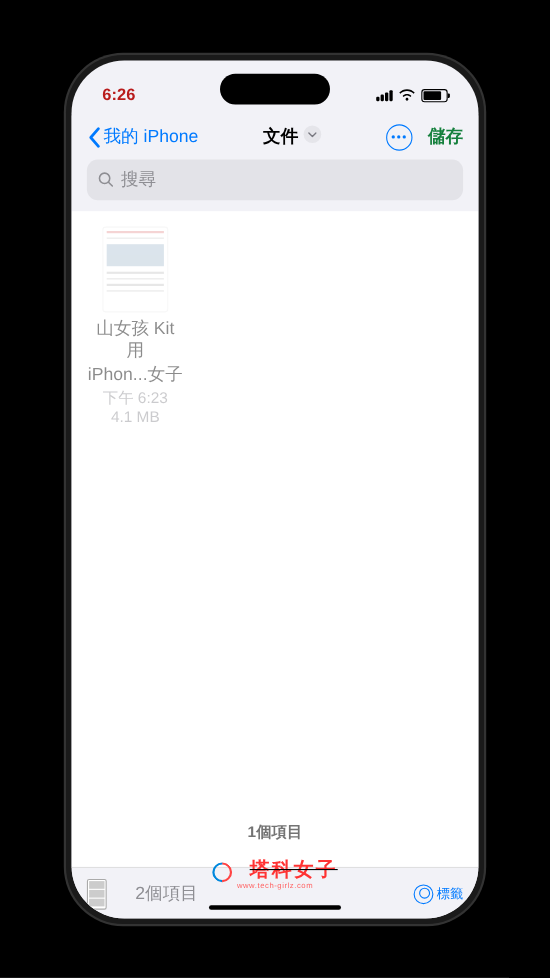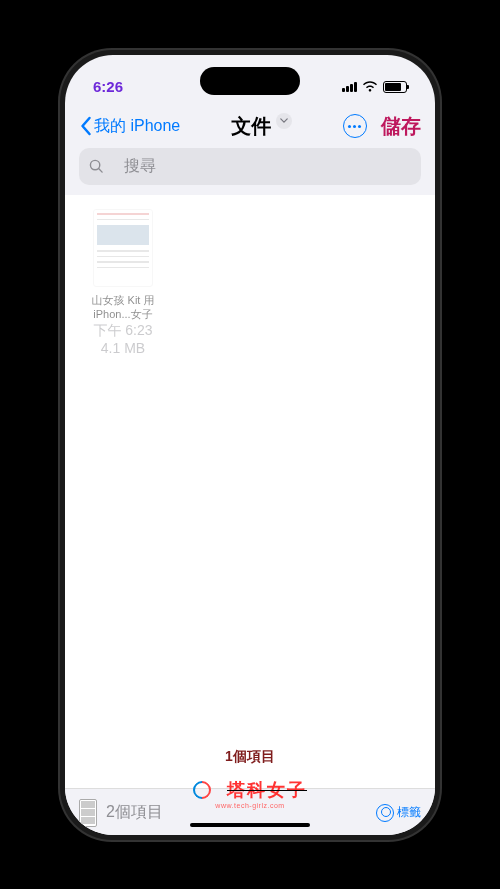--- a/index.html
+++ b/index.html
@@ -47,21 +47,21 @@
       z-index: 100;
     }
     .status-bar {
       height: 50px;
       display: flex;
       justify-content: space-between;
       align-items: center;
       padding: 14px 28px 0 28px;
       font-size: 15px;
       font-weight: 600;
-      color: #6d28d9;
+      color: #b91c1c;
     }
     .status-right {
       display: flex;
       align-items: center;
       gap: 5px;
     }
     .signal-bars {
       display: flex;
       align-items: flex-end;
       gap: 1px;
@@ -112,21 +112,21 @@
       align-items: center;
       color: #007aff;
       font-size: 16px;
       gap: 2px;
     }
     .nav-back svg { width: 13px; height: 20px; }
     .nav-title-wrap {
       display: flex;
       align-items: flex-start;
       gap: 5px;
-      font-size: 20px;
+      font-size: 16px;
       font-weight: 600;
       color: #000;
     }
     .nav-chevron-down {
       width: 16px;
       height: 16px;
       background: #e5e5ea;
       border-radius: 50%;
       display: flex;
       align-items: center;
@@ -147,35 +147,35 @@
       justify-content: center;
       gap: 2px;
     }
     .more-btn span {
       width: 3px;
       height: 3px;
       background: #007aff;
       border-radius: 50%;
     }
     .save-btn {
-      color: #be185d;
-      font-size: 20px;
+      color: #15803d;
+      font-size: 16px;
       font-weight: 600;
     }
     .search-wrap {
       padding: 0 14px 10px 14px;
       background: #f2f2f7;
     }
     .search-bar {
       background: #e3e3e8;
       border-radius: 10px;
       padding: 8px 10px;
       display: flex;
       align-items: center;
-      gap: 20px;
+      gap: 6px;
       color: #8e8e93;
       font-size: 16px;
     }
     .search-bar svg { width: 15px; height: 15px; }
     .content {
       flex: 1;
       background: #fff;
       padding: 14px;
       position: relative;
       display: flex;
@@ -195,43 +195,43 @@
       margin: 0 auto 6px auto;
       padding: 3px;
       display: flex;
       flex-direction: column;
       gap: 2px;
     }
     .thumb-line { height: 2px; background: #e8a0a0; margin-bottom: 1px; }
     .thumb-block { height: 20px; background: #b0c4d4; margin: 2px 0; }
     .thumb-text { height: 1.5px; background: #ccc; margin: 1px 0; }
     .file-name {
-      font-size: 11px;
+      font-size: 16px;
       color: #000;
       line-height: 1.3;
     }
     .file-meta {
       font-size: 14px;
       color: #8e8e93;
       line-height: 1.3;
     }
     .item-count {
       text-align: center;
       font-size: 14px;
       font-weight: 600;
-      color: #7f1d1d;
+      color: #737373;
       margin-top: auto;
       padding-bottom: 8px;
     }
     .bottom-bar {
       background: #f2f2f7;
       padding: 10px 14px 8px 14px;
       display: flex;
       align-items: center;
-      gap: 9px;
+      gap: 26px;
       border-top: 0.5px solid #ddd;
     }
     .bottom-thumb {
       width: 18px;
       height: 28px;
       border: 1px solid #aaa;
       border-radius: 2px;
       background: #fff;
       display: flex;
       flex-direction: column;
@@ -271,21 +271,21 @@
     .watermark {
       position: absolute;
       bottom: 26px;
       left: 50%;
       transform: translateX(-50%);
       text-align: center;
       z-index: 50;
     }
     .wm-main {
       display: flex;
-      align-items: center;
+      align-items: flex-end;
       gap: 16px;
     }
     .wm-logo {
       width: 18px;
       height: 18px;
       border: 2px solid #0088dd;
       border-radius: 50%;
       border-top-color: #ff4444;
       border-right-color: #ff4444;
       transform: rotate(45deg);

